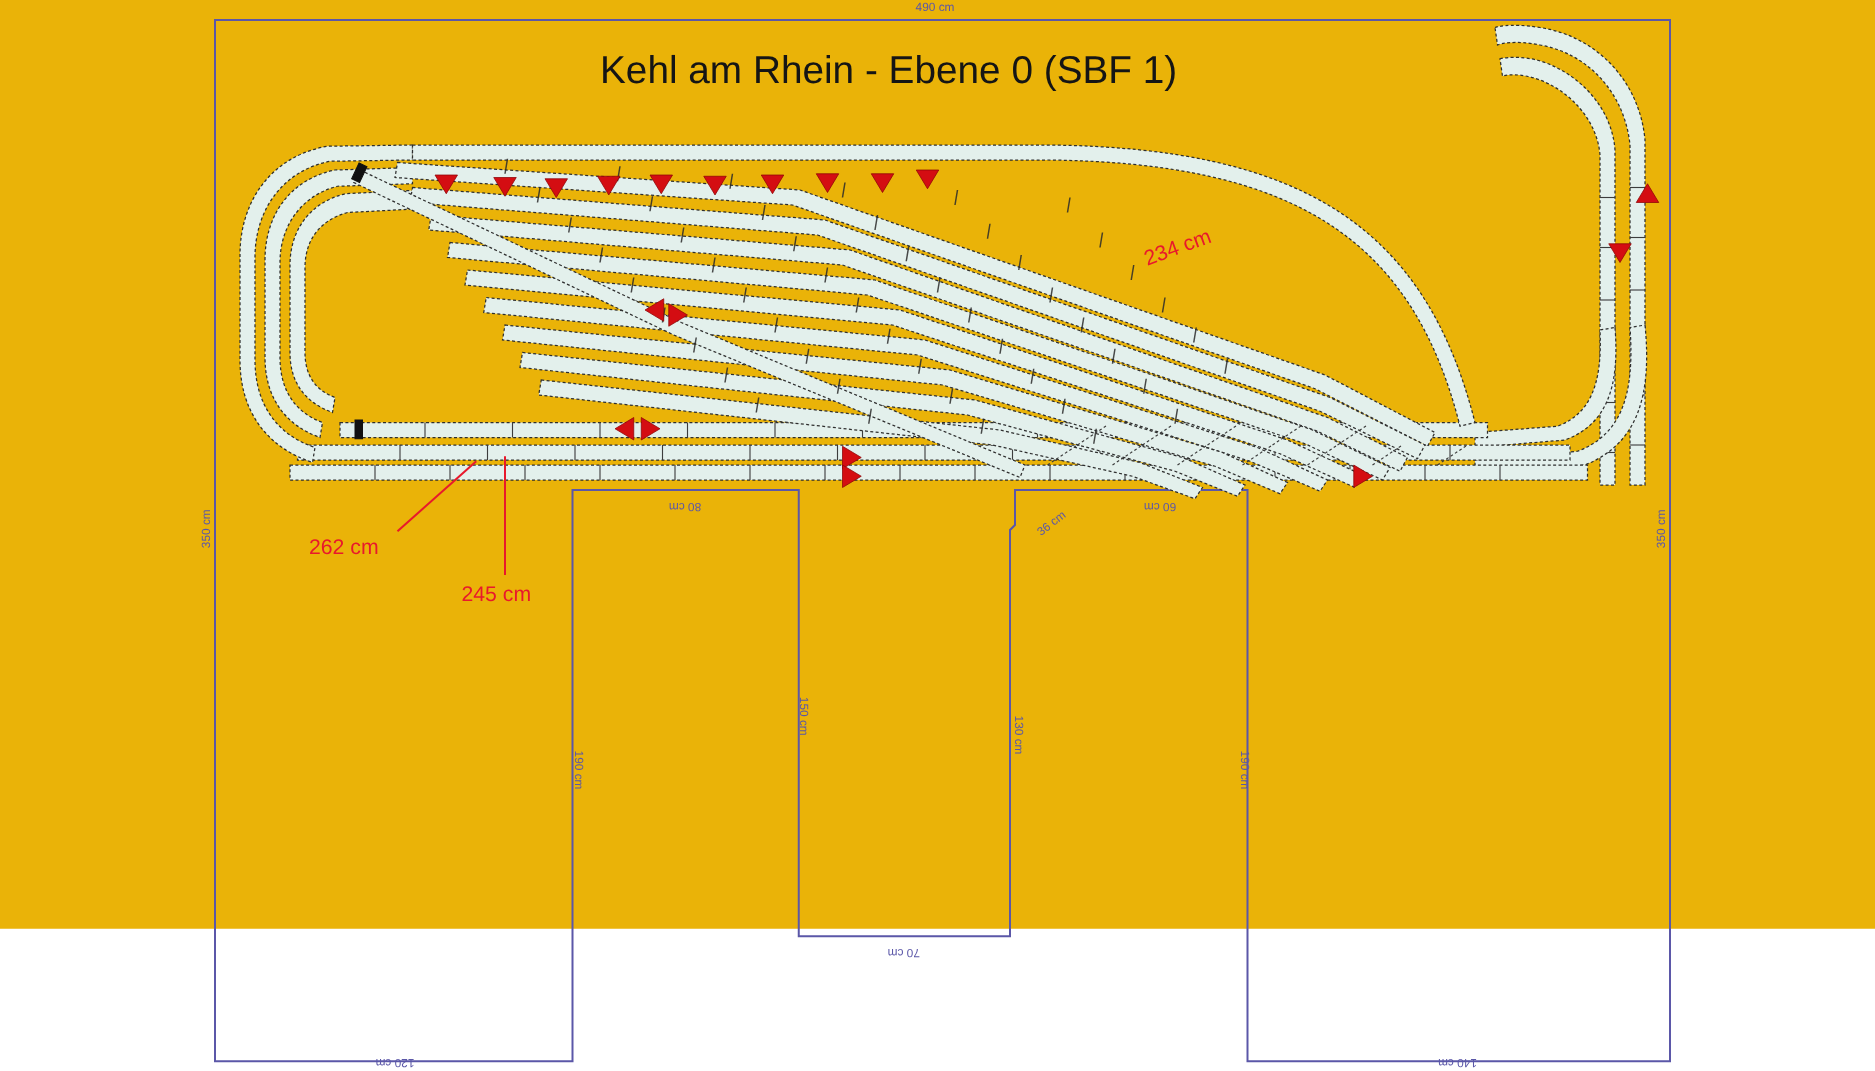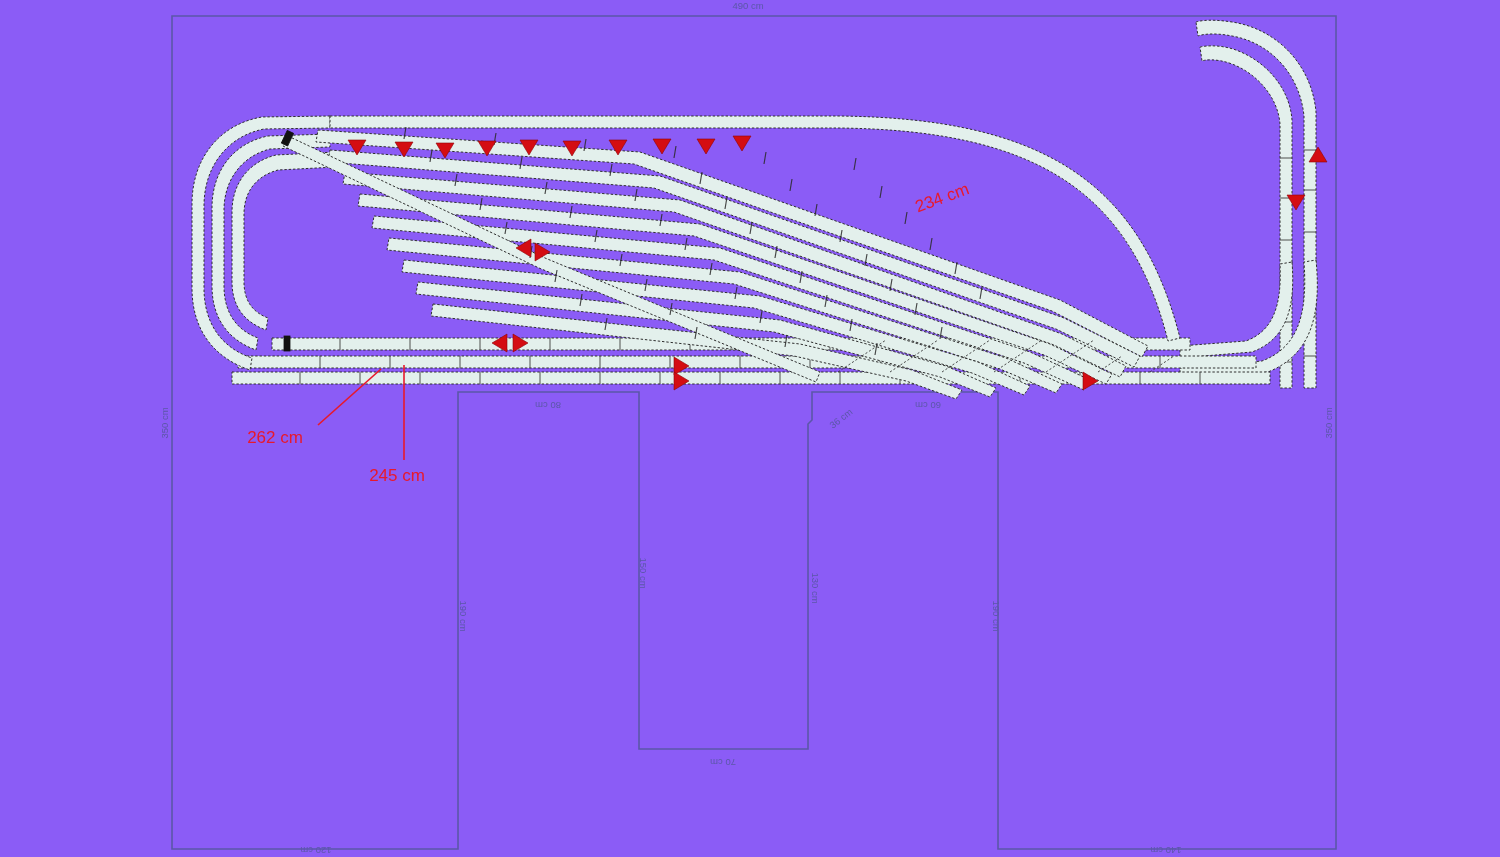--- a/index.html
+++ b/index.html
@@ -1,18 +1,18 @@
 <!DOCTYPE html>
 <html><head>
 <meta charset="utf-8">
 <style>
   html,body{margin:0;padding:0;background:#ffffff;}
   body{width:1500px;height:857px;overflow:hidden;
        font-family:"Liberation Sans", sans-serif;}
-  #stage{position:relative;width:1500px;height:857px;background:#8b5cf6;}
+  #stage{position:relative;width:1500px;height:743px;background:#eab308;}
   #plan{position:absolute;left:0;top:0;}
   .ttl{position:absolute;left:480px;top:38px;font-size:31px;color:#151515;
        font-family:"Liberation Sans", sans-serif;white-space:nowrap;}
 </style>
 </head>
 <body>
 
 <div id="stage">
 
   <svg id="plan" width="1500" height="857" viewBox="0 0 1500 857">
@@ -343,14 +343,15 @@
       <text class="redtxt" text-anchor="middle" transform="translate(944,203) rotate(-20)">234 cm</text>
 
       <line class="redline" x1="318" y1="425" x2="381" y2="369"></line>
       <text class="redtxt" text-anchor="middle" x="275" y="443">262 cm</text>
 
       <line class="redline" x1="404" y1="460" x2="404" y2="365"></line>
       <text class="redtxt" text-anchor="middle" x="397" y="481">245 cm</text>
     </g>
   </svg>
 
+  <div class="ttl">Kehl am Rhein - Ebene 0 (SBF 1)</div>
 
 </div>
 
 </body></html>

